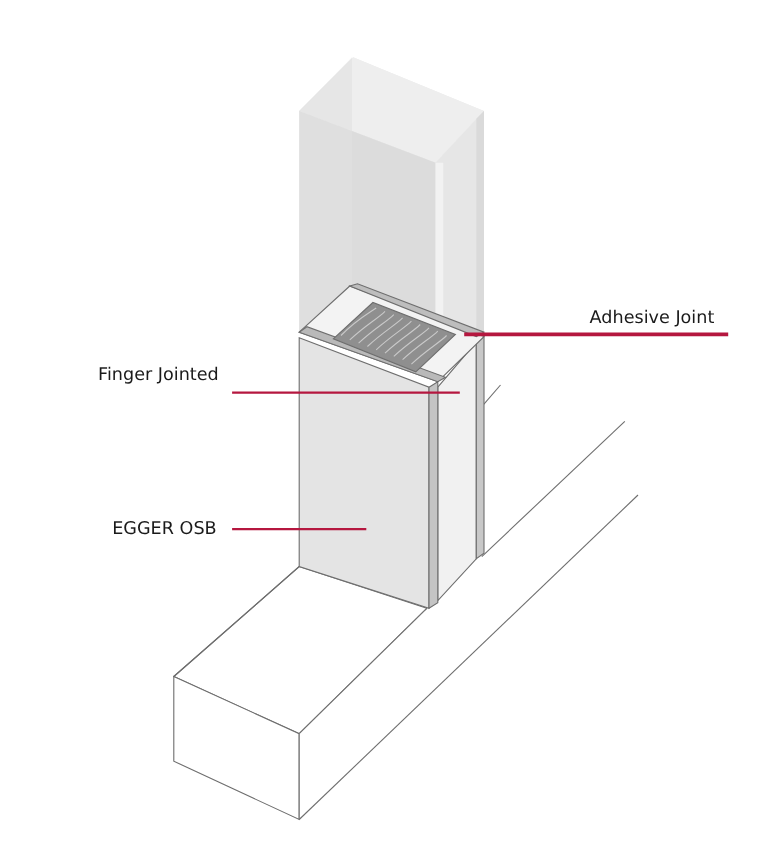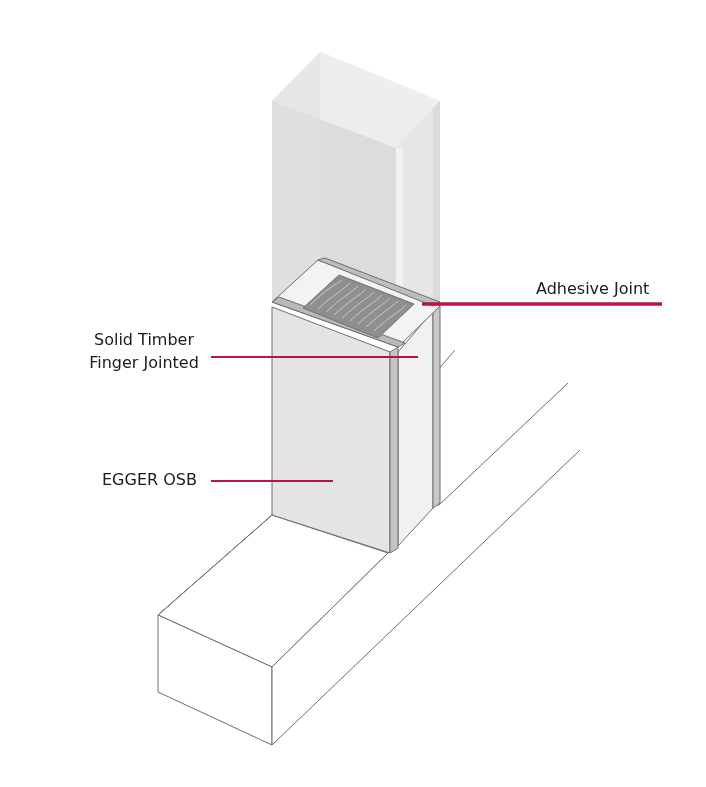--- a/index.html
+++ b/index.html
@@ -56,16 +56,15 @@
 
   <g stroke="#b5173f">
     <line x1="422" y1="304" x2="662" y2="304" stroke-width="3.5"></line>
     <line x1="211" y1="357" x2="418" y2="357" stroke-width="2"></line>
     <line x1="211" y1="481" x2="333" y2="481" stroke-width="2"></line>
   </g>
 </svg>
 
 <div id="label-adhesive" class="label">Adhesive Joint</div>
 <div id="label-solid" class="label">
-  <div>Solid Timber</div>
   <div>Finger Jointed</div>
 </div>
 <div id="label-osb" class="label">EGGER OSB</div>
 
 </body></html>

